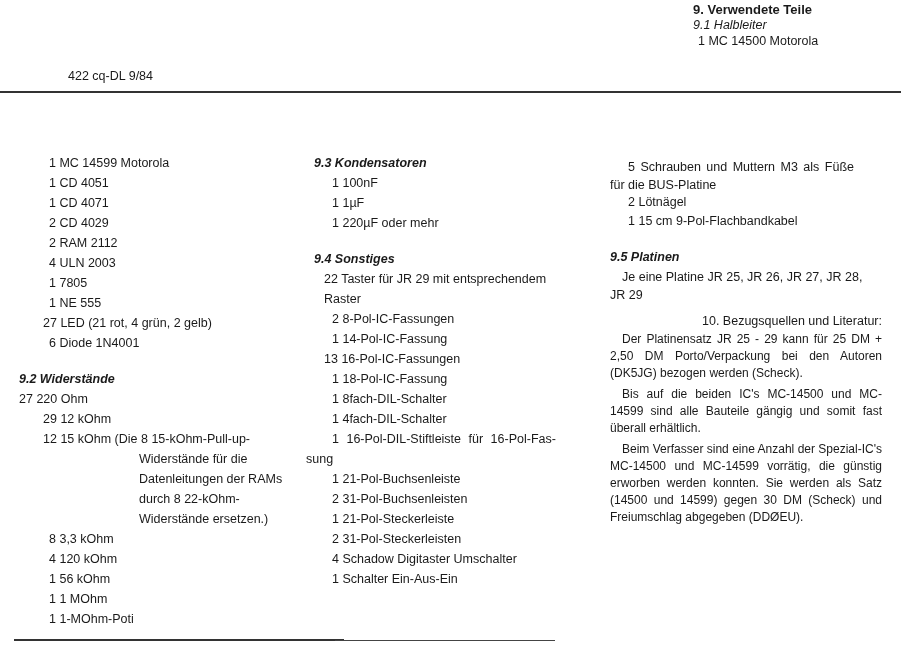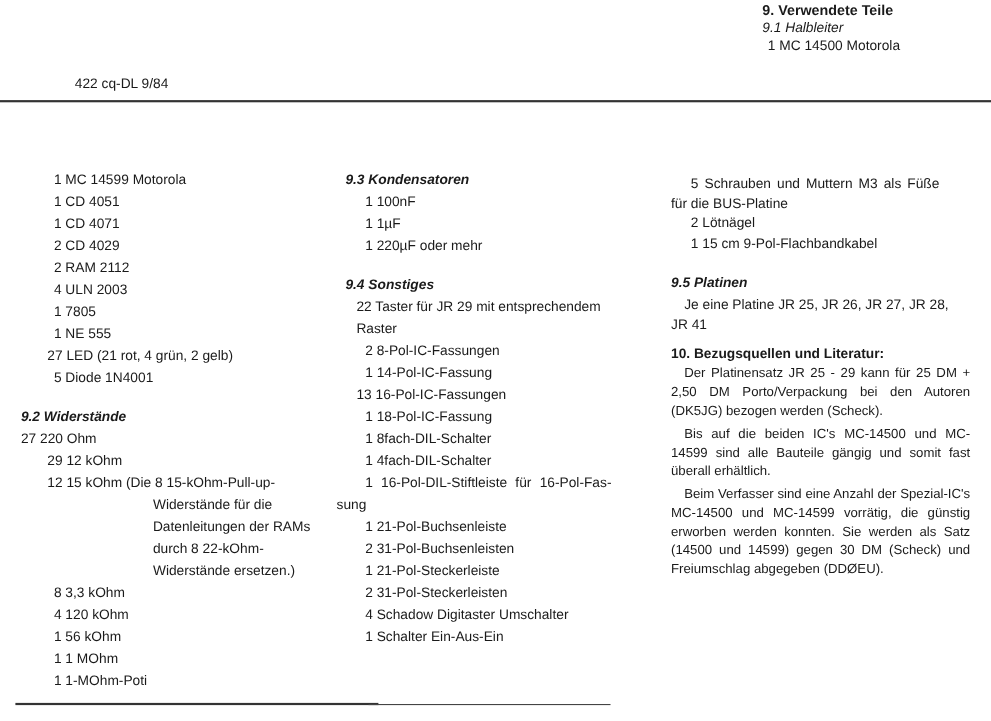--- a/index.html
+++ b/index.html
@@ -20,21 +20,21 @@
     .col1 { left: 19px; top: 153px; width: 285px; }
     .col2 { left: 314px; top: 153px; width: 268px; }
     .col3 { left: 610px; top: 153px; width: 272px; }
     .line { white-space: nowrap; }
     .i1 { padding-left: 30px; }
     .i2 { padding-left: 24px; }
     .ind-small { padding-left: 10px; }
     .ind-med { padding-left: 12px; }
     .ind-big { padding-left: 18px; }
     .sec-i { font-style: italic; font-weight: bold; margin-top: 16px; }
-    .sec-b { font-weight: bold; margin-top: 6px; }
+    .sec-b { font-weight: normal; margin-top: 6px; text-align: right; }
     .hang { padding-left: 120px; white-space: normal; line-height: 20px; }
     .just { text-align: justify; text-indent: 12px; line-height: 17px; margin-bottom: 4px; font-size: 12px; }
     .folio-right { left: 735px; top: 625px; font-size: 12.5px; margin-top: 31px; }
   </style>
 </head>
 <body>
 
 <div class="abs head-title">9. Verwendete Teile</div>
 <div class="abs head-sub">9.1 Halbleiter</div>
 <div class="abs head-item">1 MC 14500 Motorola</div>
@@ -44,21 +44,21 @@
 <div class="col col1">
   <div class="line i1">1 MC 14599 Motorola</div>
   <div class="line i1">1 CD 4051</div>
   <div class="line i1">1 CD 4071</div>
   <div class="line i1">2 CD 4029</div>
   <div class="line i1">2 RAM 2112</div>
   <div class="line i1">4 ULN 2003</div>
   <div class="line i1">1 7805</div>
   <div class="line i1">1 NE 555</div>
   <div class="line i2">27 LED (21 rot, 4 grün, 2 gelb)</div>
-  <div class="line i1">5 Diode 1N4001</div>
+  <div class="line i1">6 Diode 1N4001</div>
   <div class="line sec-i">9.2 Widerstände</div>
   <div class="line">27 220 Ohm</div>
   <div class="line i2">29 12 kOhm</div>
   <div class="line i2">12 15 kOhm (Die 8 15-kOhm-Pull-up-</div>
   <div class="hang">Widerstände für die Datenleitungen der RAMs durch 8 22-kOhm-Widerstände ersetzen.)</div>
   <div class="line i1">8 3,3 kOhm</div>
   <div class="line i1">4 120 kOhm</div>
   <div class="line i1">1 56 kOhm</div>
   <div class="line i1">1 1 MOhm</div>
   <div class="line i1">1 1-MOhm-Poti</div>
@@ -88,21 +88,21 @@
   <div class="line ind-big">1 Schalter Ein-Aus-Ein</div>
 </div>
 
 <div class="col col3">
   <div class="line ind-big" style="word-spacing:2px; margin-top:4px">5 Schrauben und Muttern M3 als Füße</div>
   <div class="line" style="line-height:16px">für die BUS-Platine</div>
   <div class="line ind-big" style="line-height:18px">2 Lötnägel</div>
   <div class="line ind-big">1 15 cm 9-Pol-Flachbandkabel</div>
   <div class="line sec-i">9.5 Platinen</div>
   <div class="line ind-med">Je eine Platine JR 25, JR 26, JR 27, JR 28,</div>
-  <div class="line" style="line-height:16px">JR 41</div>
+  <div class="line" style="line-height:16px">JR 29</div>
   <div class="line sec-b" style="margin-top:8px">10. Bezugsquellen und Literatur:</div>
   <div class="just">Der Platinensatz JR 25 - 29 kann für 25 DM + 2,50 DM Porto/Verpackung bei den Autoren (DK5JG) bezogen werden (Scheck).</div>
   <div class="just">Bis auf die beiden IC's MC-14500 und MC-14599 sind alle Bauteile gängig und somit fast überall erhältlich.</div>
   <div class="just">Beim Verfasser sind eine Anzahl der Spezial-IC's MC-14500 und MC-14599 vorrätig, die günstig erworben werden konnten. Sie werden als Satz (14500 und 14599) gegen 30 DM (Scheck) und Freiumschlag abgegeben (DDØEU).</div>
 </div>
 
 <div class="abs folio-right">cq-DL 9/84 423</div>
 <div class="abs rule-bottom"></div>
 <div class="abs rule-bottom2"></div>
 

